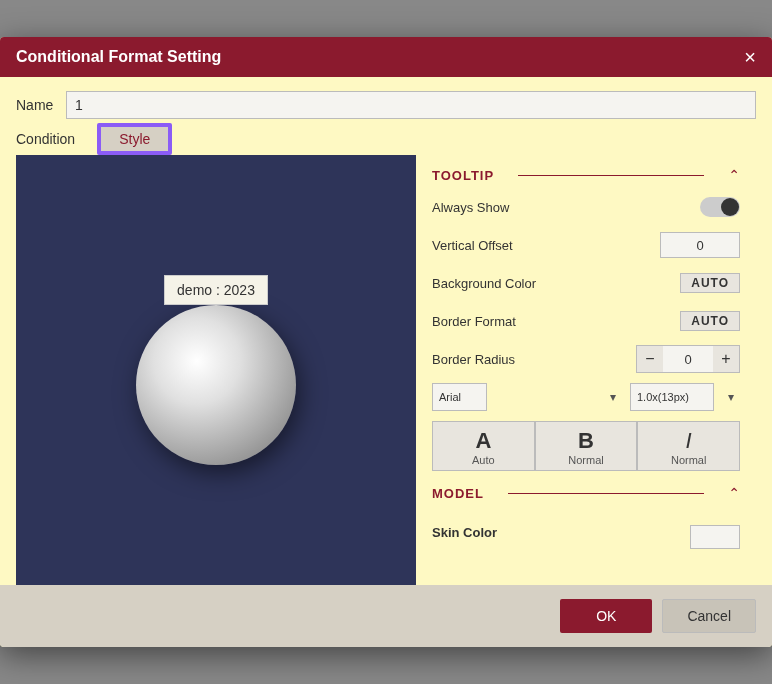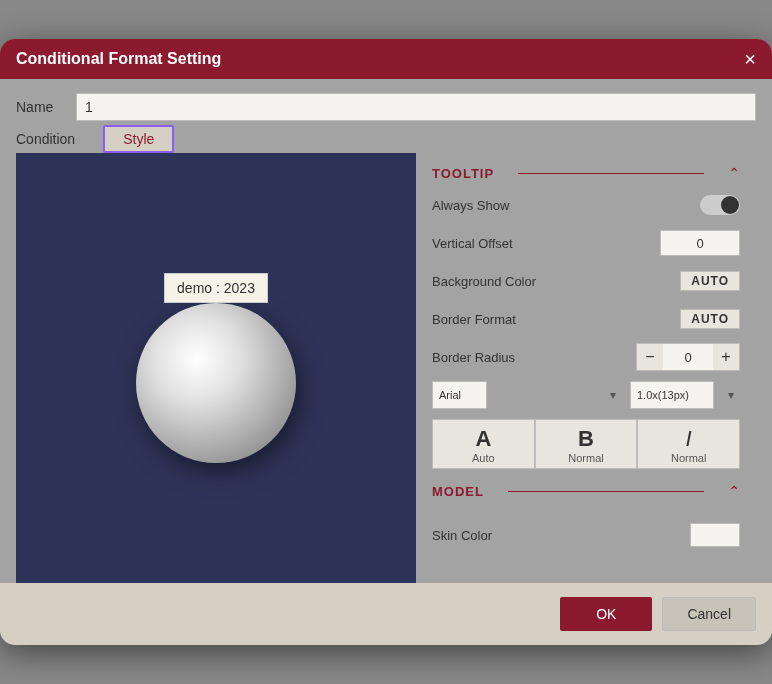--- a/index.html
+++ b/index.html
@@ -6,22 +6,22 @@
     body {
       background: #888;
       display: flex;
       align-items: center;
       justify-content: center;
       min-height: 100vh;
       font-family: Arial, sans-serif;
     }
     .dialog {
       width: 772px;
-      background: #a3a3a3;
-      border-radius: 15px;
+      background: #fef9c3;
+      border-radius: 4px;
       overflow: hidden;
       box-shadow: 0 8px 32px rgba(0,0,0,0.5);
     }
     .title-bar {
       background: #8b1a2e;
       color: #fff;
       padding: 10px 16px;
       display: flex;
       align-items: center;
       justify-content: space-between;
@@ -36,59 +36,58 @@
       border: none;
       line-height: 1;
     }
     .dialog-body {
       padding: 14px 16px 0 16px;
     }
     .name-row {
       display: flex;
       align-items: center;
       margin-bottom: 4px;
-      gap: 10px;
     }
     .name-label {
       font-size: 14px;
       color: #333;
       min-width: 50px;
     }
     .name-input {
       flex: 1;
       height: 28px;
       border: 1px solid #bbb;
       background: #f5f4f0;
       padding: 0 8px;
       font-size: 14px;
       color: #333;
     }
     .tab-row {
       display: flex;
       align-items: center;
       margin-bottom: 0;
-      gap: 22px;
+      gap: 16px;
     }
     .tab-label {
       font-size: 14px;
       color: #333;
       margin-right: 6px;
     }
     .tab {
       padding: 4px 18px;
       font-size: 14px;
       cursor: pointer;
       border: none;
       background: none;
       color: #333;
       border-radius: 2px;
     }
     .tab.active {
       color: #8b1a2e;
-      border: 2px solid #8b5cf6;
+      border: 4px solid #8b5cf6;
       background: #d6d0c4;
       font-weight: 500;
     }
     .main-area {
       display: flex;
       gap: 0;
       margin-top: 0;
     }
     .preview-panel {
       width: 400px;
@@ -302,23 +301,24 @@
       color: #333;
       font-weight: 600;
     }
     .style-btn:nth-child(2) .style-btn-letter { font-weight: 700; }
     .style-btn:nth-child(3) .style-btn-letter { font-style: italic; font-weight: 400; }
     .model-section {
       margin-top: 4px;
     }
     .skin-row {
       display: flex;
-      align-items: center;
+      align-items: flex-start;
       justify-content: space-between;
       margin-top: 24px;
+      font-weight: bold;
     }
     .skin-color-box {
       width: 50px;
       height: 24px;
       border: 1px solid #bbb;
       background: #f5f4f0;
     }
     .dialog-footer {
       display: flex;
       justify-content: flex-end;

